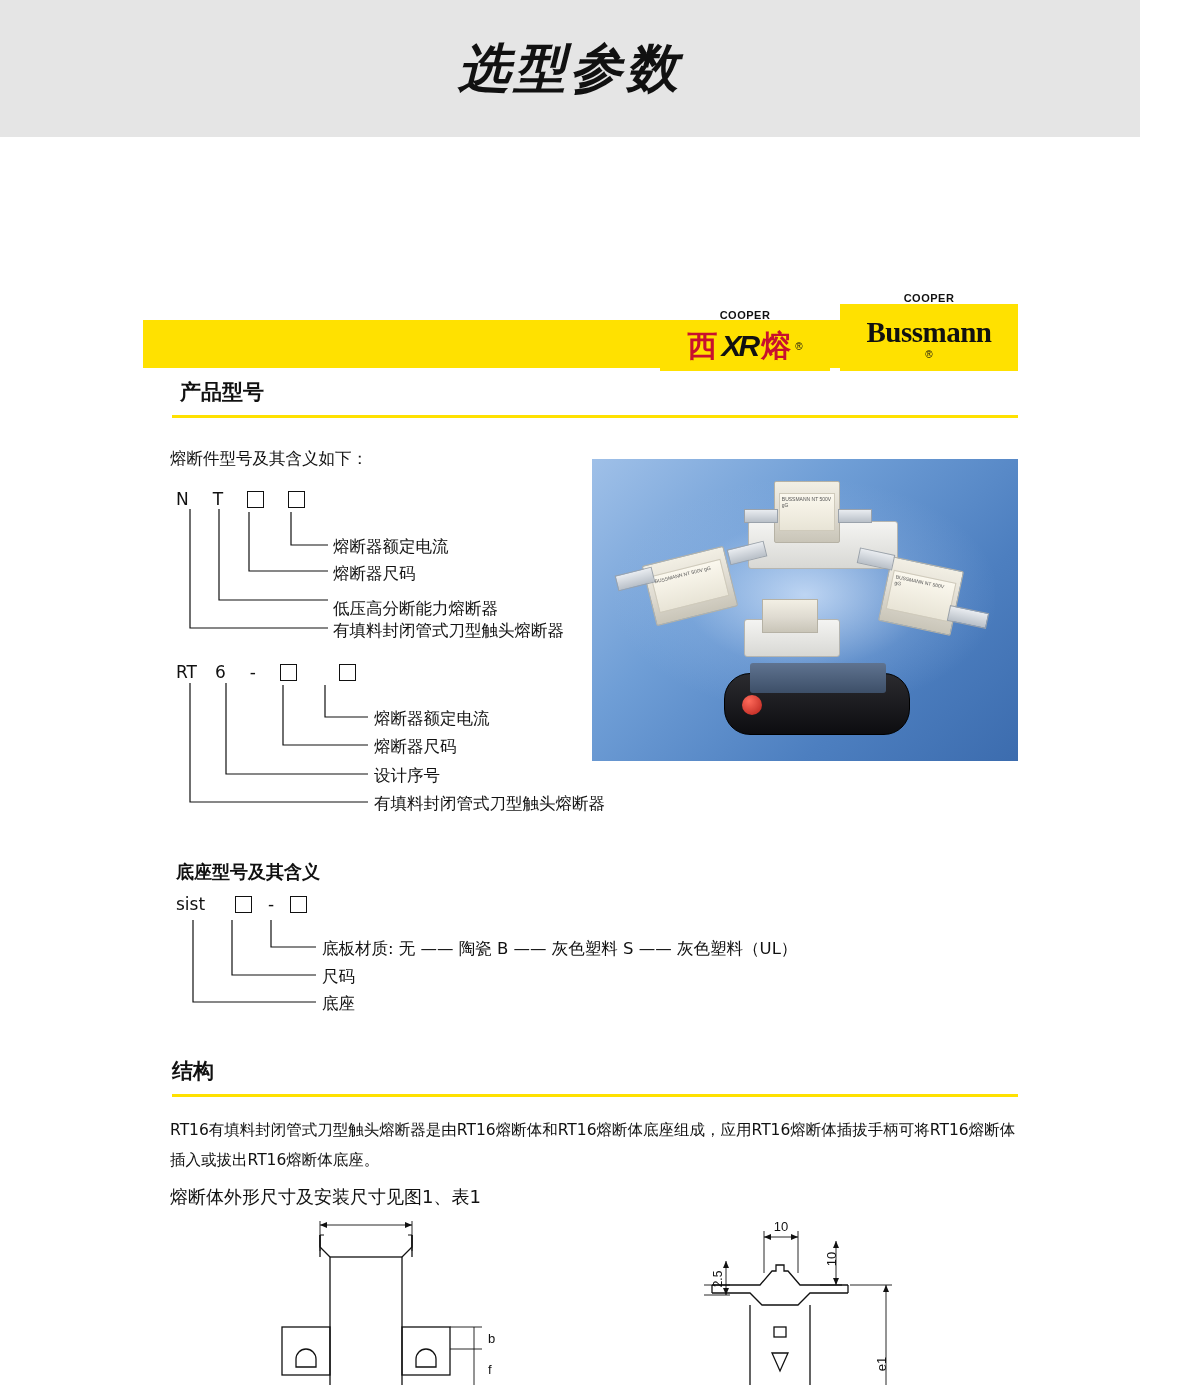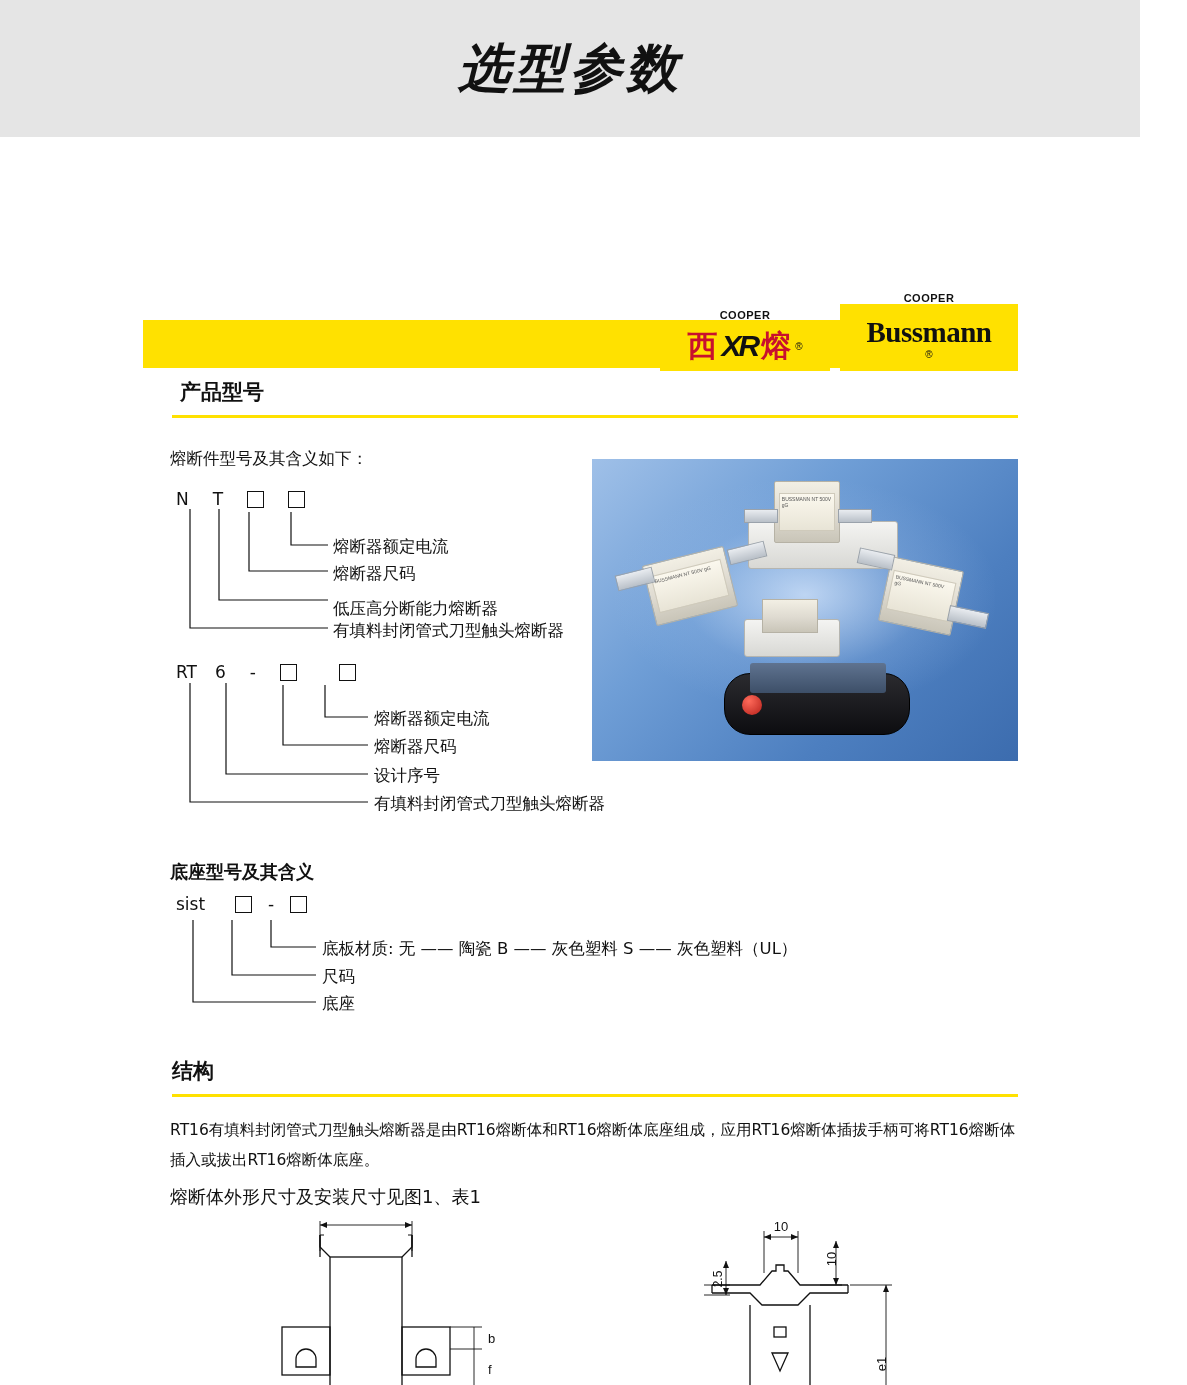--- a/index.html
+++ b/index.html
@@ -82,21 +82,21 @@
   }
   .rule {
     position:absolute;
     height:3px; background:#FFE100;
   }
 
   
   .abs { position:absolute; font-family:"DejaVu Sans", sans-serif; color:#111; }
   .t16 { font-size:16.5px; }
   .t17 { font-size:18px; }
-  .bold { font-weight:bold; }
+  .bold { font-weight:bold;margin-left:6px; }
 
   
   .code-row { position:absolute; display:flex; align-items:center; }
   .code-letter {
     font-size:17px; font-family:"DejaVu Sans", sans-serif;
     color:#111;
   }
   .sq {
     display:inline-block;
     width:17px; height:17px;

